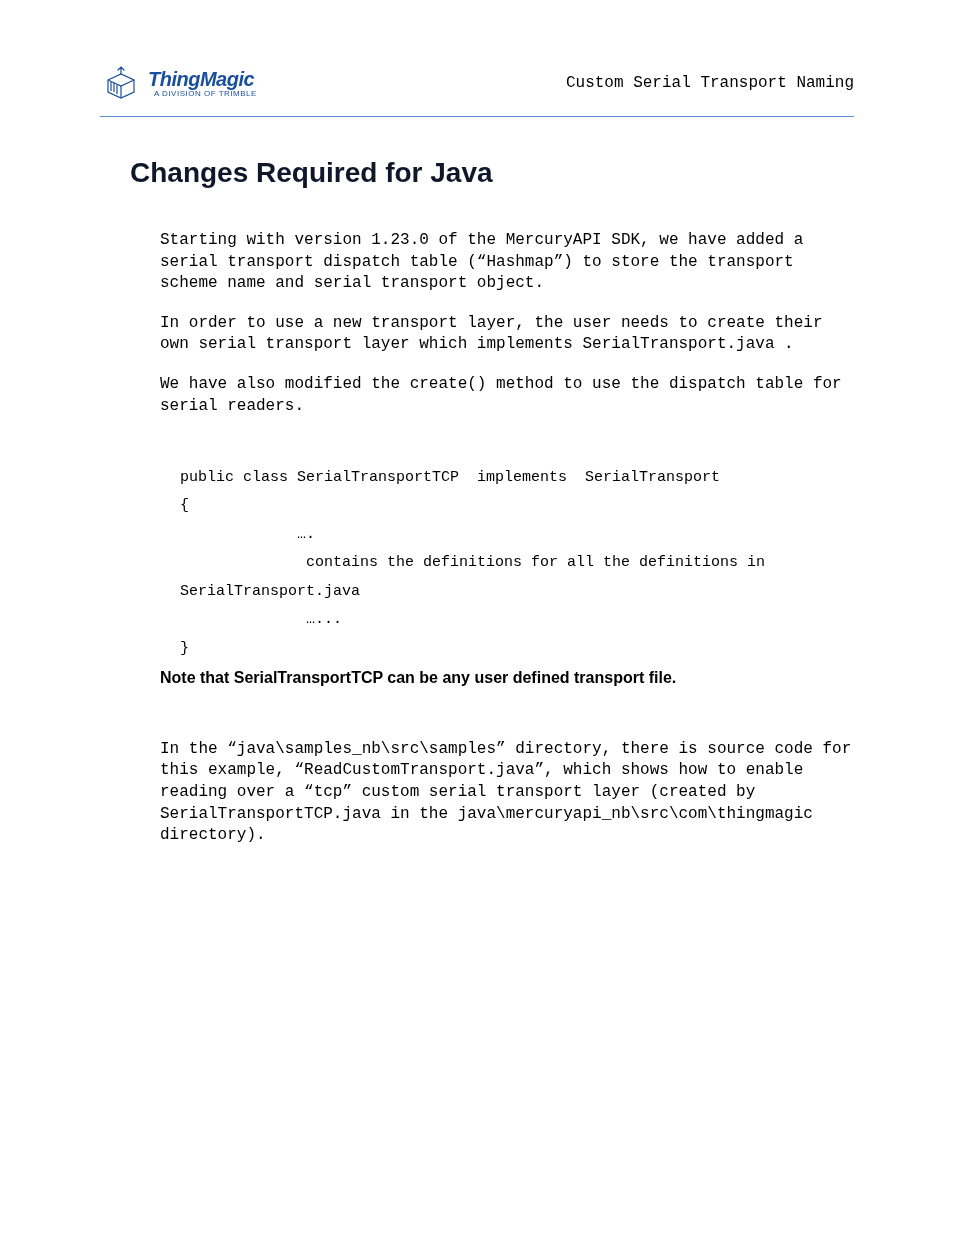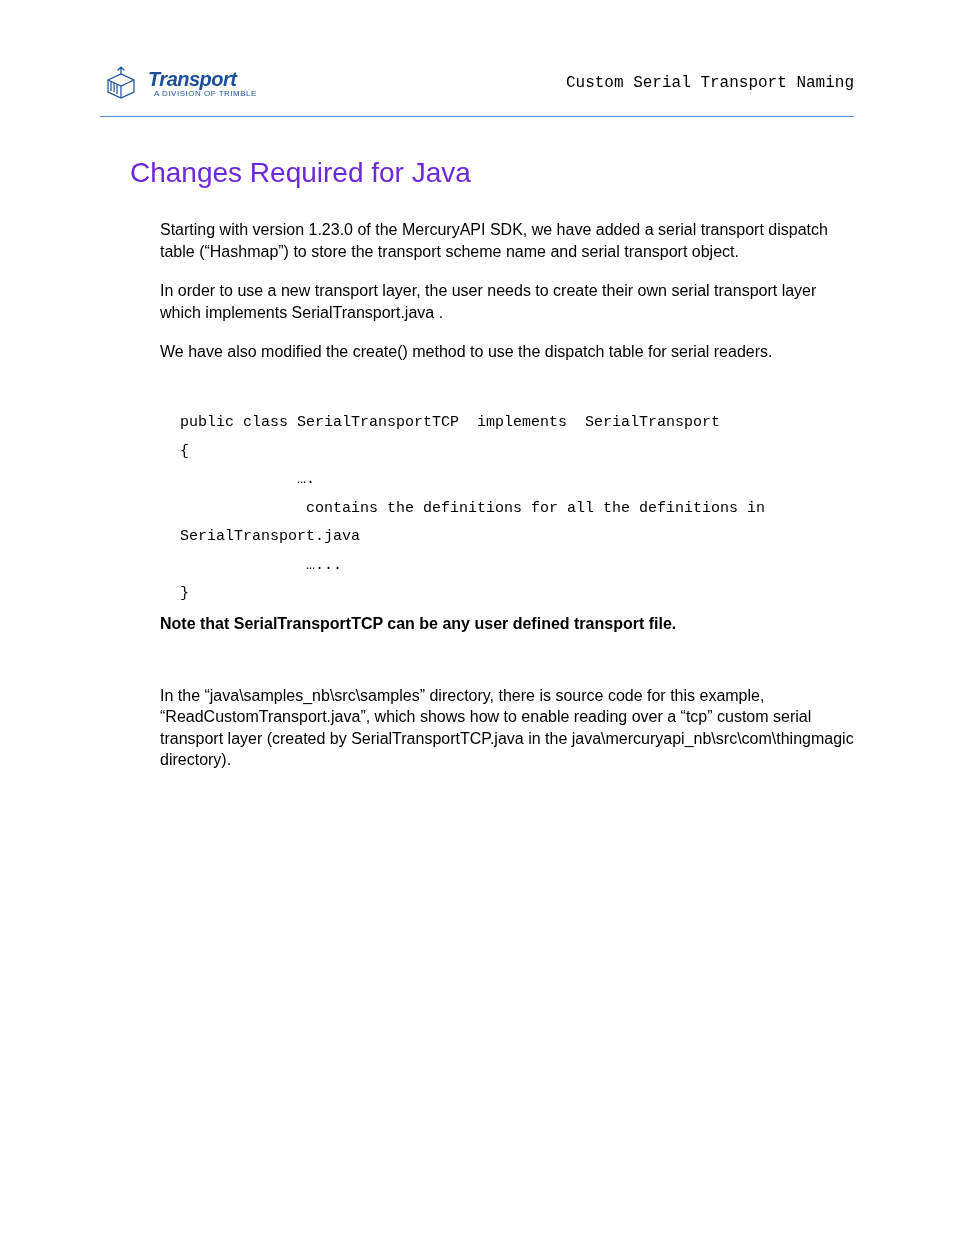--- a/index.html
+++ b/index.html
@@ -48,33 +48,34 @@
       margin-top: -2px;
       margin-left: 6px;
     }
     .header-title {
       font-size: 16px;
       color: #000;
       font-family: Liberation Mono, monospace;
     }
     h1.section-title {
       font-size: 28px;
-      font-weight: normal;
-      color: #6d28d9;
+      font-weight: bold;
+      color: #0f172a;
       margin-left: 30px;
-      margin-bottom: 30px;
+      margin-bottom: 41px;
     }
     .body-content {
       margin-left: 60px;
       font-size: 16px;
       line-height: 1.35;
       color: #000;
     }
     .body-content p {
       margin-bottom: 18px;
+      font-family: Liberation Mono, monospace;
     }
     .code-block {
       font-family: "Courier New", Courier, monospace;
       font-size: 15px;
       white-space: pre-wrap;
       margin-left: 80px;
       margin-right: 0;
       line-height: 1.9;
       margin-bottom: 4px;
     }
@@ -103,21 +104,21 @@
       <svg width="42" height="42" viewBox="0 0 42 42">
         <g stroke="#1a4f9c" stroke-width="1.2" fill="none">
           <path d="M8 18 L21 12 L34 18 L34 30 L21 36 L8 30 Z"></path>
           <path d="M8 18 L21 24 L34 18"></path>
           <path d="M21 24 L21 36"></path>
           <path d="M21 12 L21 6 M18 8 L21 5 L24 8" stroke-linecap="round"></path>
           <path d="M11 20 L11 29 M14 21 L14 30 M17 23 L17 32"></path>
         </g>
       </svg>
       <div class="logo-text">
-        <span class="logo-main">Transport</span>
+        <span class="logo-main">ThingMagic</span>
         <span class="logo-sub">A DIVISION OF TRIMBLE</span>
       </div>
     </div>
     <div class="header-title">Custom Serial Transport Naming</div>
   </div>
 
   <h1 class="section-title">Changes Required for Java</h1>
 
   <div class="body-content">
     <p>Starting with version 1.23.0 of the MercuryAPI SDK, we have added a serial transport dispatch table (“Hashmap”) to store the transport scheme name and serial transport object.</p>

